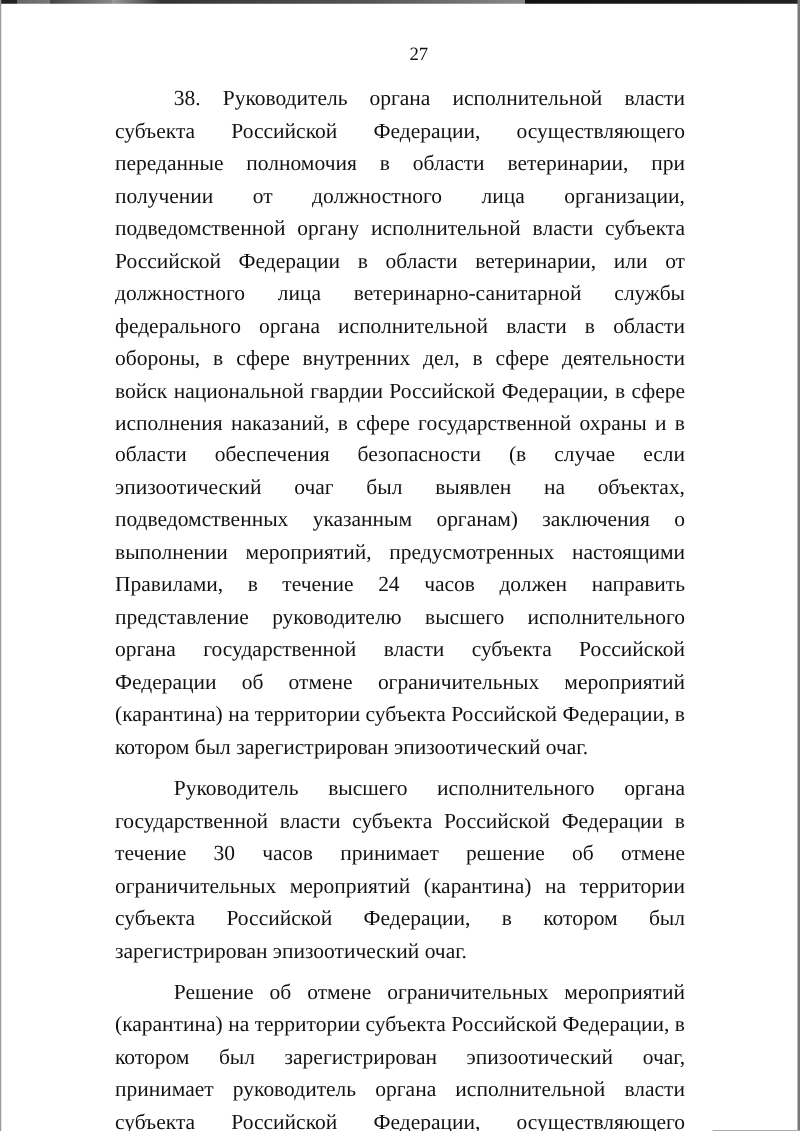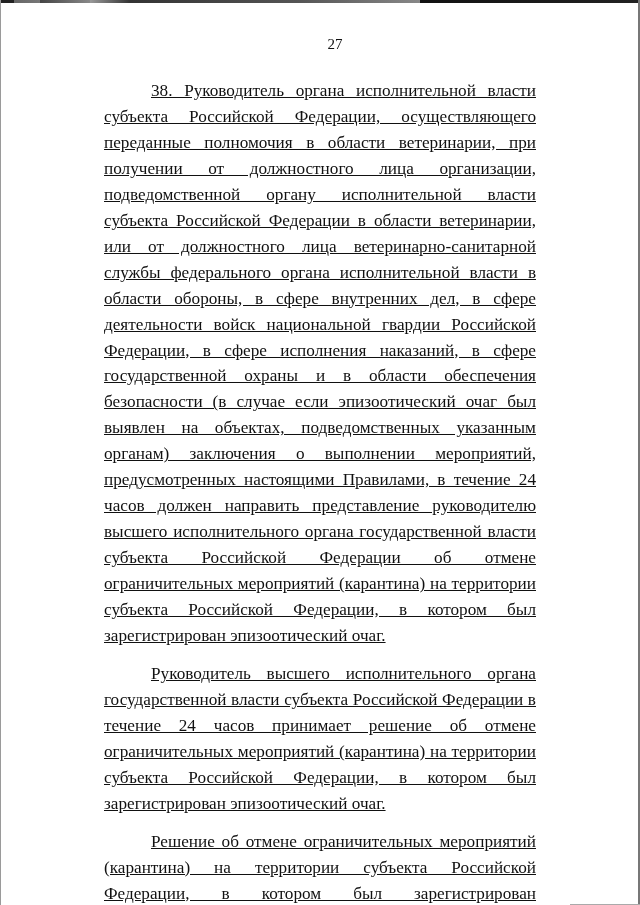--- a/index.html
+++ b/index.html
@@ -49,38 +49,37 @@
     }
     .content {
       position: absolute;
       left: 92px;
       top: 66px;
       width: 456px;
       font-size: 17.2px;
       line-height: 25.95px;
     }
     .para {
-      margin: 12px;
+      margin: 0;
       text-align: justify;
       text-indent: 47px;
       hyphens: none;
-      text-decoration: underline;
     }
     .para + .para {
       margin-top: 7px;
     }
   </style>
 </head>
 <body>
 
 <div class="scan-top-edge"></div>
 <div class="scan-left-edge"></div>
 <div class="scan-right-edge"></div>
 <div class="scan-bottom-edge"></div>
 
 <div class="page-number">27</div>
 
 <div class="content">
   <p class="para">38. Руководитель органа исполнительной власти субъекта Российской Федерации, осуществляющего переданные полномочия в области ветеринарии, при получении от должностного лица организации, подведомственной органу исполнительной власти субъекта Российской Федерации в области ветеринарии, или от должностного лица ветеринарно-санитарной службы федерального органа исполнительной власти в области обороны, в сфере внутренних дел, в сфере деятельности войск национальной гвардии Российской Федерации, в сфере исполнения наказаний, в сфере государственной охраны и в области обеспечения безопасности (в случае если эпизоотический очаг был выявлен на объектах, подведомственных указанным органам) заключения о выполнении мероприятий, предусмотренных настоящими Правилами, в течение 24 часов должен направить представление руководителю высшего исполнительного органа государственной власти субъекта Российской Федерации об отмене ограничительных мероприятий (карантина) на территории субъекта Российской Федерации, в котором был зарегистрирован эпизоотический очаг.</p>
-  <p class="para">Руководитель высшего исполнительного органа государственной власти субъекта Российской Федерации в течение 24 часов принимает решение об отмене ограничительных мероприятий (карантина) на территории субъекта Российской Федерации, в котором был зарегистрирован эпизоотический очаг.</p>
+  <p class="para">Руководитель высшего исполнительного органа государственной власти субъекта Российской Федерации в течение 30 часов принимает решение об отмене ограничительных мероприятий (карантина) на территории субъекта Российской Федерации, в котором был зарегистрирован эпизоотический очаг.</p>
   <p class="para">Решение об отмене ограничительных мероприятий (карантина) на территории субъекта Российской Федерации, в котором был зарегистрирован эпизоотический очаг, принимает руководитель органа исполнительной власти субъекта Российской Федерации, осуществляющего переданные полномочия в области ветеринарии, в случае принятия им решения об установлении ограничительных мероприятий (карантина).</p>
 
 </div>
 
 </body></html>

